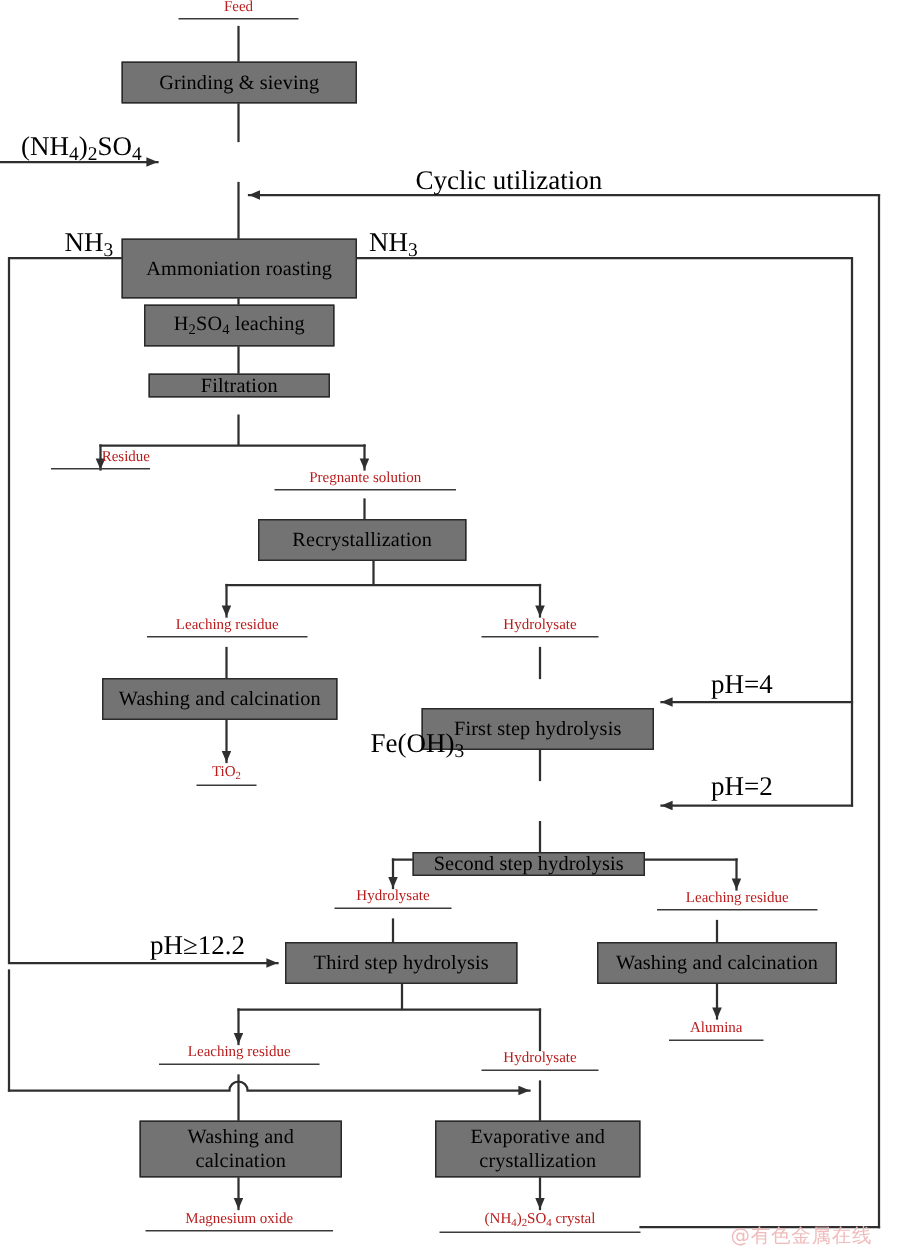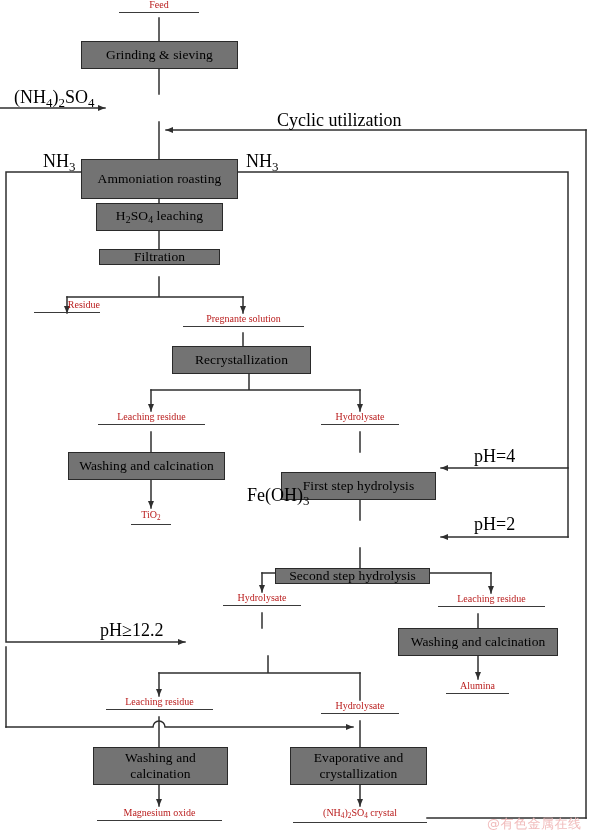--- a/index.html
+++ b/index.html
@@ -174,20 +174,23 @@
   </div>
 
   <div class="node-box" style="left:281px; top:472px; width:155px; height:28px;">
     <span>First step hydrolysis</span>
   </div>
 
   <div class="node-box" style="left:275px; top:520px; width:155px; height:16px;margin-top:48px;">
     <span>Second step hydrolysis</span>
   </div>
 
+  <div class="node-box" style="left:190px; top:628px; width:155px; height:28px;">
+    <span>Third step hydrolysis</span>
+  </div>
 
   <div class="node-box" style="left:398px; top:628px; width:160px; height:28px;">
     <span>Washing and calcination</span>
   </div>
 
   <div class="node-box two-line" style="left:93px;  top:747px; width:135px; height:38px;">
     <span>Washing and<br>calcination</span>
   </div>
 
   <div class="node-box two-line" style="left:290px; top:747px; width:137px; height:38px;">

